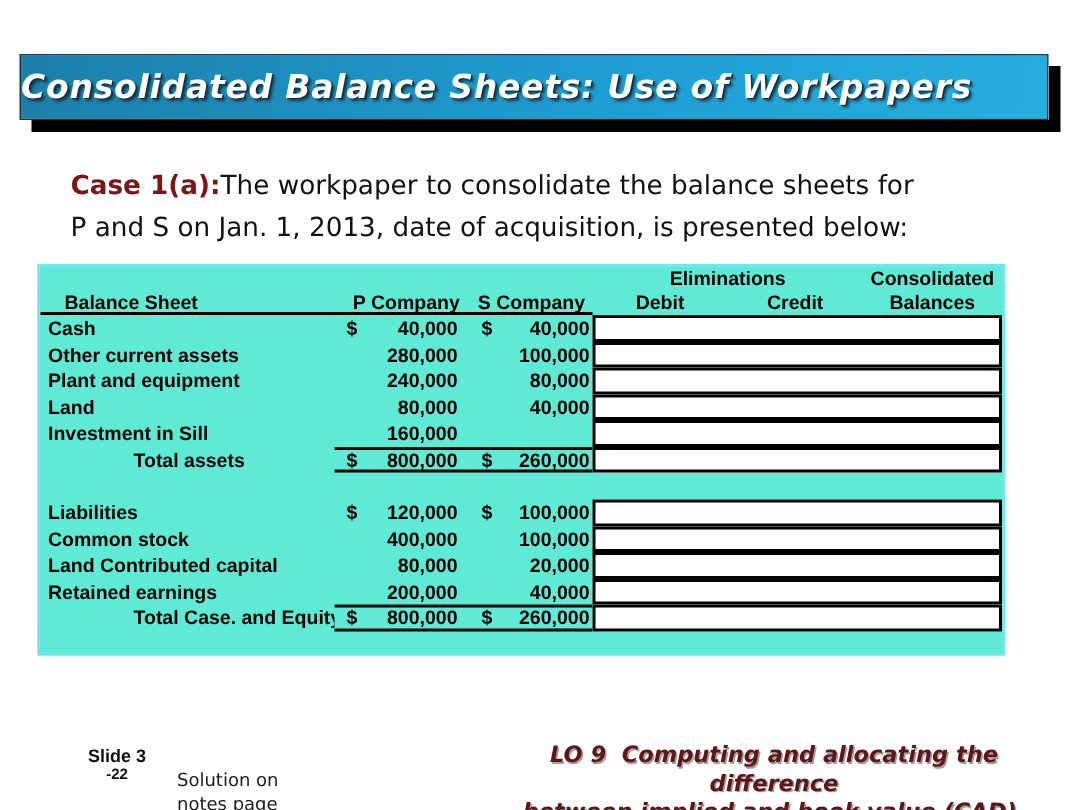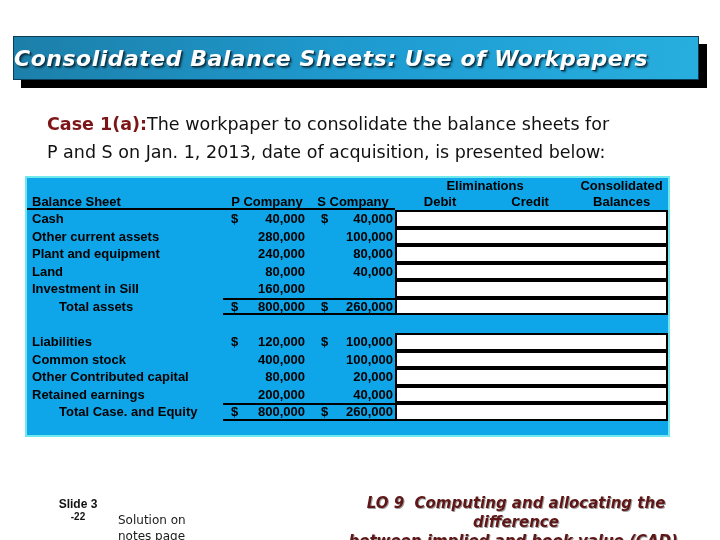--- a/index.html
+++ b/index.html
@@ -24,33 +24,33 @@
   }
   
   .case{
     position:absolute;left:47px;top:110px;width:650px;
     font-size:17.5px;color:#111;line-height:28px;
   }
   .case .lbl{color:var(--case-label,#7d1416);font-weight:bold;}
   
   .wp{
     position:absolute;left:25px;top:176px;width:645px;height:261px;
-    background:#0ea5e9;border:2px solid var(--table-border,#6fe9ec);
+    background:#5eead4;border:2px solid var(--table-border,#6fe9ec);
     box-sizing:border-box;
     font-family:"Liberation Sans",sans-serif;font-weight:bold;
     font-size:13px;color:#000;
   }
   .trow{display:flex;height:17.5px;line-height:17.5px;}
   .trow.hdr1,.trow.hdr2{height:16px;line-height:16px;}
   .trow.gap{height:18px;}
   .tleft{width:368px;display:flex;box-sizing:border-box;flex:none;}
-  .hdr2 .tleft{border-bottom:2px solid #000;}
+  .hdr2 .tleft{border-bottom:2px solid #000;padding-left:11px;}
   .cell{box-sizing:border-box;}
   .label{width:196px;padding-left:5px;white-space:nowrap;overflow:hidden;}
-  .label.indent{padding-left:32px;}
+  .label.indent{padding-left:32px;margin-left:30px;}
   .nums{width:172px;display:flex;box-sizing:border-box;}
   .nums.total{border-top:2px solid #000;border-bottom:2px solid #000;height:17.5px;line-height:13.5px;}
   .amt{display:flex;justify-content:space-between;}
   .amt.p{width:88px;padding-left:8px;padding-right:6px;}
   .amt.s{width:84px;padding-left:10px;padding-right:2px;}
   .tbox{flex:1;display:flex;}
   .box{flex:1;border:2px solid #000;box-sizing:border-box;background:#fff;}
   .hcell{text-align:center;}
   .h-elim{width:66%;}
   .h-cons{width:34%;}
@@ -261,21 +261,21 @@
           </div>
       </div>
     </div>
     <div class="tbox">
         <div class="box"></div>
       </div>
   </div>
 
   <div class="trow">
     <div class="tleft">
-      <div class="cell label">Other Contributed capital</div>
+      <div class="cell label">Land Contributed capital</div>
       <div class="nums">
         <div class="cell amt p">
             <span></span>
             <span>80,000</span>
           </div>
         <div class="cell amt s">
             <span></span>
             <span>20,000</span>
           </div>
       </div>

